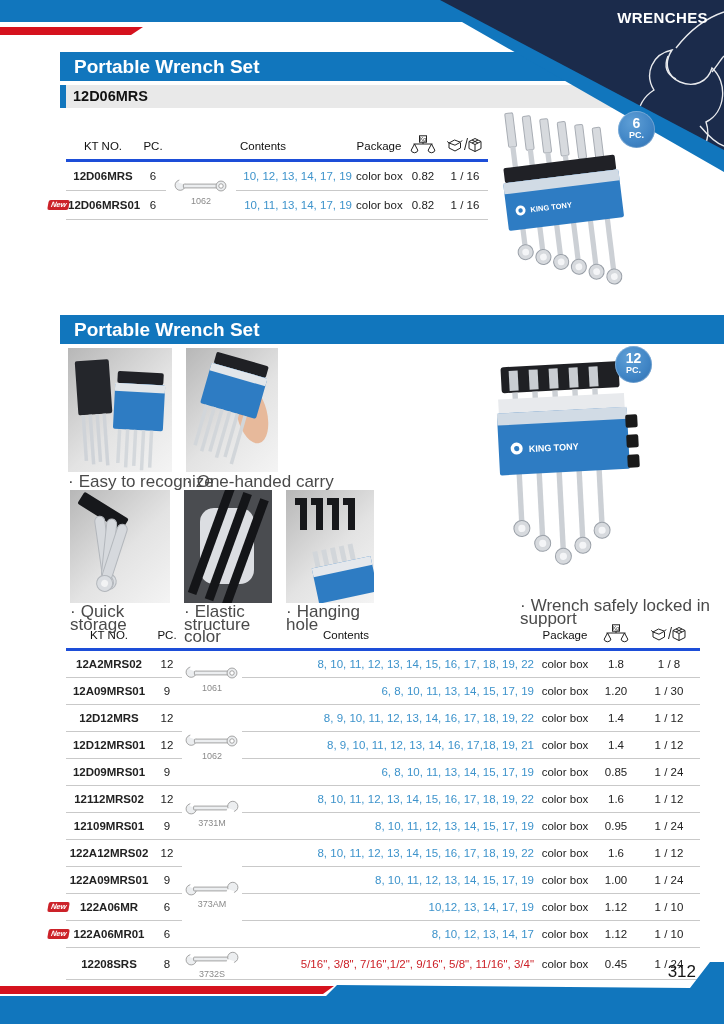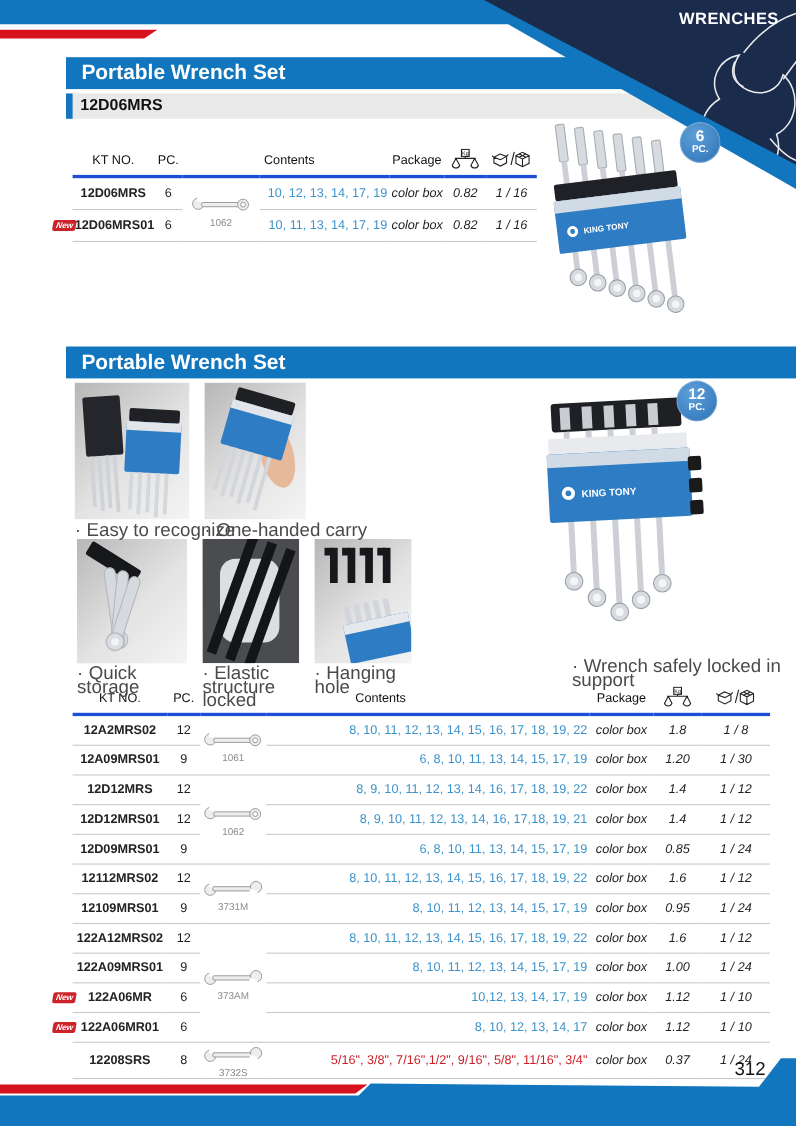--- a/index.html
+++ b/index.html
@@ -35,21 +35,21 @@
   .cat-table{border-collapse:collapse;table-layout:fixed;font-size:11.5px;color:#222;}
   .cat-table th{font-weight:normal;color:#111;border-bottom:3px solid #1d4ed8;
       height:26px;padding:0;text-align:center;vertical-align:middle;}
   .cat-table td{border-bottom:1px solid #c9c9c9;padding:0 2px;vertical-align:middle;}
   .t1 td{height:28px;}
   .t2 td{height:26px;}
   .c-kt{font-weight:bold;text-align:center;position:relative;white-space:nowrap;}
   .c-pc{text-align:center;}
   .c-contents{color:#3d93cb;text-align:right;padding-left:4px;white-space:nowrap;}
   .c-contents.red{color:#cc2027;}
-  .c-pkg,.c-wt,.c-ratio{text-align:center;white-space:nowrap;font-style:italic;}
+  .c-pkg,.c-wt,.c-ratio{text-align:center;white-space:nowrap;}
   .c-wrench{text-align:center;}
   .wrench-label{font-size:9px;color:#8a8a8a;line-height:9px;margin-top:-2px;}
   .th-contents-1{text-align:center;padding-right:64px !important;}
   .th-contents-2{text-align:center;padding-right:86px !important;}
   .new-badge{position:absolute;left:-18px;top:50%;transform:translateY(-50%) skewX(-10deg);
       background:#cc2229;color:#fff;font-style:italic;font-weight:bold;font-size:7.5px;
       line-height:8px;padding:1px 3px;border-radius:2px;}
 
   
   .photo{position:absolute;z-index:2;background:linear-gradient(135deg,#b7b7b7 0%,#e3e3e3 55%,#f4f4f4 100%);
@@ -360,21 +360,21 @@
   <div class="caption" style="left:68px;top:476px;">
     <span class="bullet">·</span><span>Easy to recognize</span>
   </div>
   <div class="caption" style="left:186px;top:476px;">
     <span class="bullet">·</span><span>One-handed carry</span>
   </div>
   <div class="caption" style="left:70px;top:606px;width:104px;">
     <span class="bullet">·</span><span>Quick storage</span>
   </div>
   <div class="caption" style="left:184px;top:606px;width:86px;">
-    <span class="bullet">·</span><span>Elastic structure locked</span>
+    <span class="bullet">·</span><span>Elastic structure color</span>
   </div>
   <div class="caption" style="left:286px;top:606px;width:92px;">
     <span class="bullet">·</span><span>Hanging hole</span>
   </div>
   <div class="caption" style="left:472px;top:600px;width:220px;margin-left:48px;">
     <span class="bullet">·</span><span>Wrench safely locked in support</span>
   </div>
 
   <table class="cat-table t2 abs" style="left:66px;top:622px;width:634px;">
     <colgroup>
@@ -548,21 +548,21 @@
               <g fill="#eceef0" stroke="#8f8f8f" stroke-width="1">
                 <circle cx="9" cy="14" r="6.4"></circle>
                 <rect x="8" y="4" width="9" height="8" fill="#ffffff" stroke="none" transform="rotate(18 12 8)"></rect>
                 <rect x="12" y="10.6" width="46" height="4.8" rx="1"></rect>
                 <circle cx="61" cy="11" r="6.4"></circle>
                 <rect x="53" y="14" width="9" height="8" fill="#ffffff" stroke="none" transform="rotate(18 57 18)"></rect>
               </g>
             </svg><div class="wrench-label">3732S</div></td>
           <td class="c-contents red">5/16", 3/8", 7/16",1/2", 9/16", 5/8", 11/16", 3/4"</td>
           <td class="c-pkg">color box</td>
-          <td class="c-wt">0.37</td>
+          <td class="c-wt">0.45</td>
           <td class="c-ratio">1 / 24</td>
         </tr>
       </tbody>
   </table>
 
   <svg id="ftr-svg" width="724" height="69" viewBox="0 0 69">
     <polygon points="0,41 326,41 337,30 690,33 710,7 724,7 724,69 0,69" fill="#1176bd"></polygon>
     <polygon points="0,31 334,31 323,39 0,39" fill="#d5121e"></polygon>
   </svg>
   <div class="page-num">312</div>

